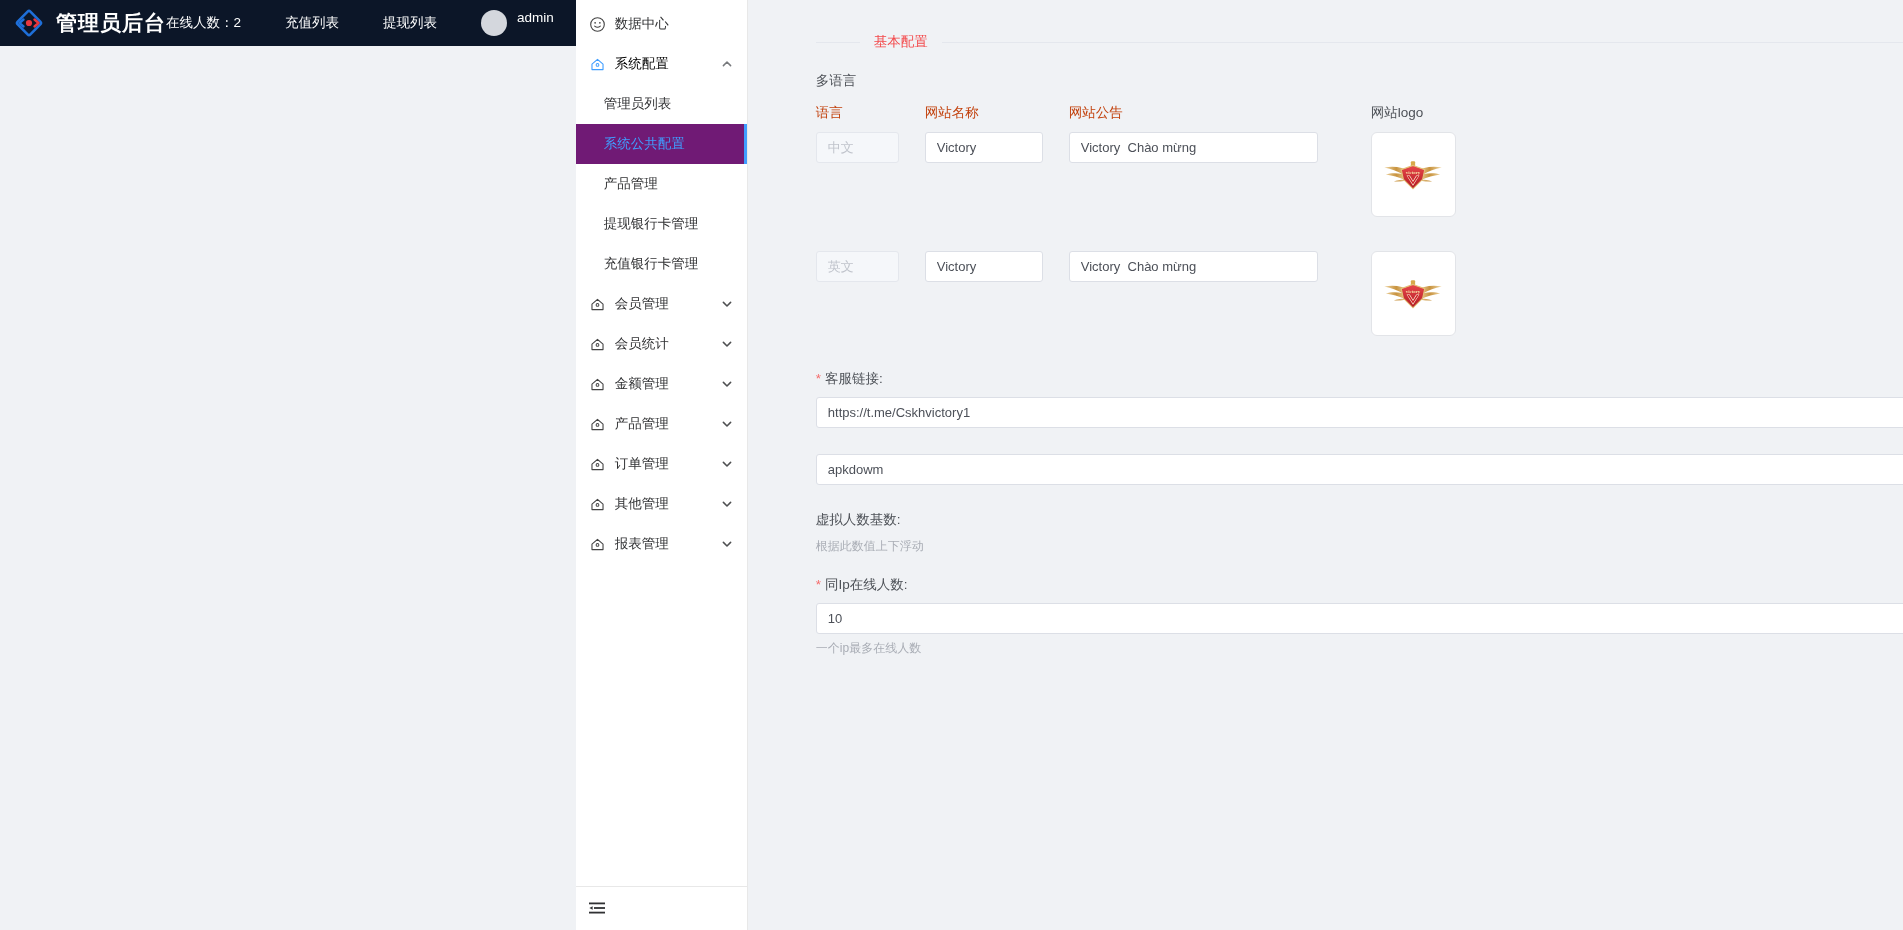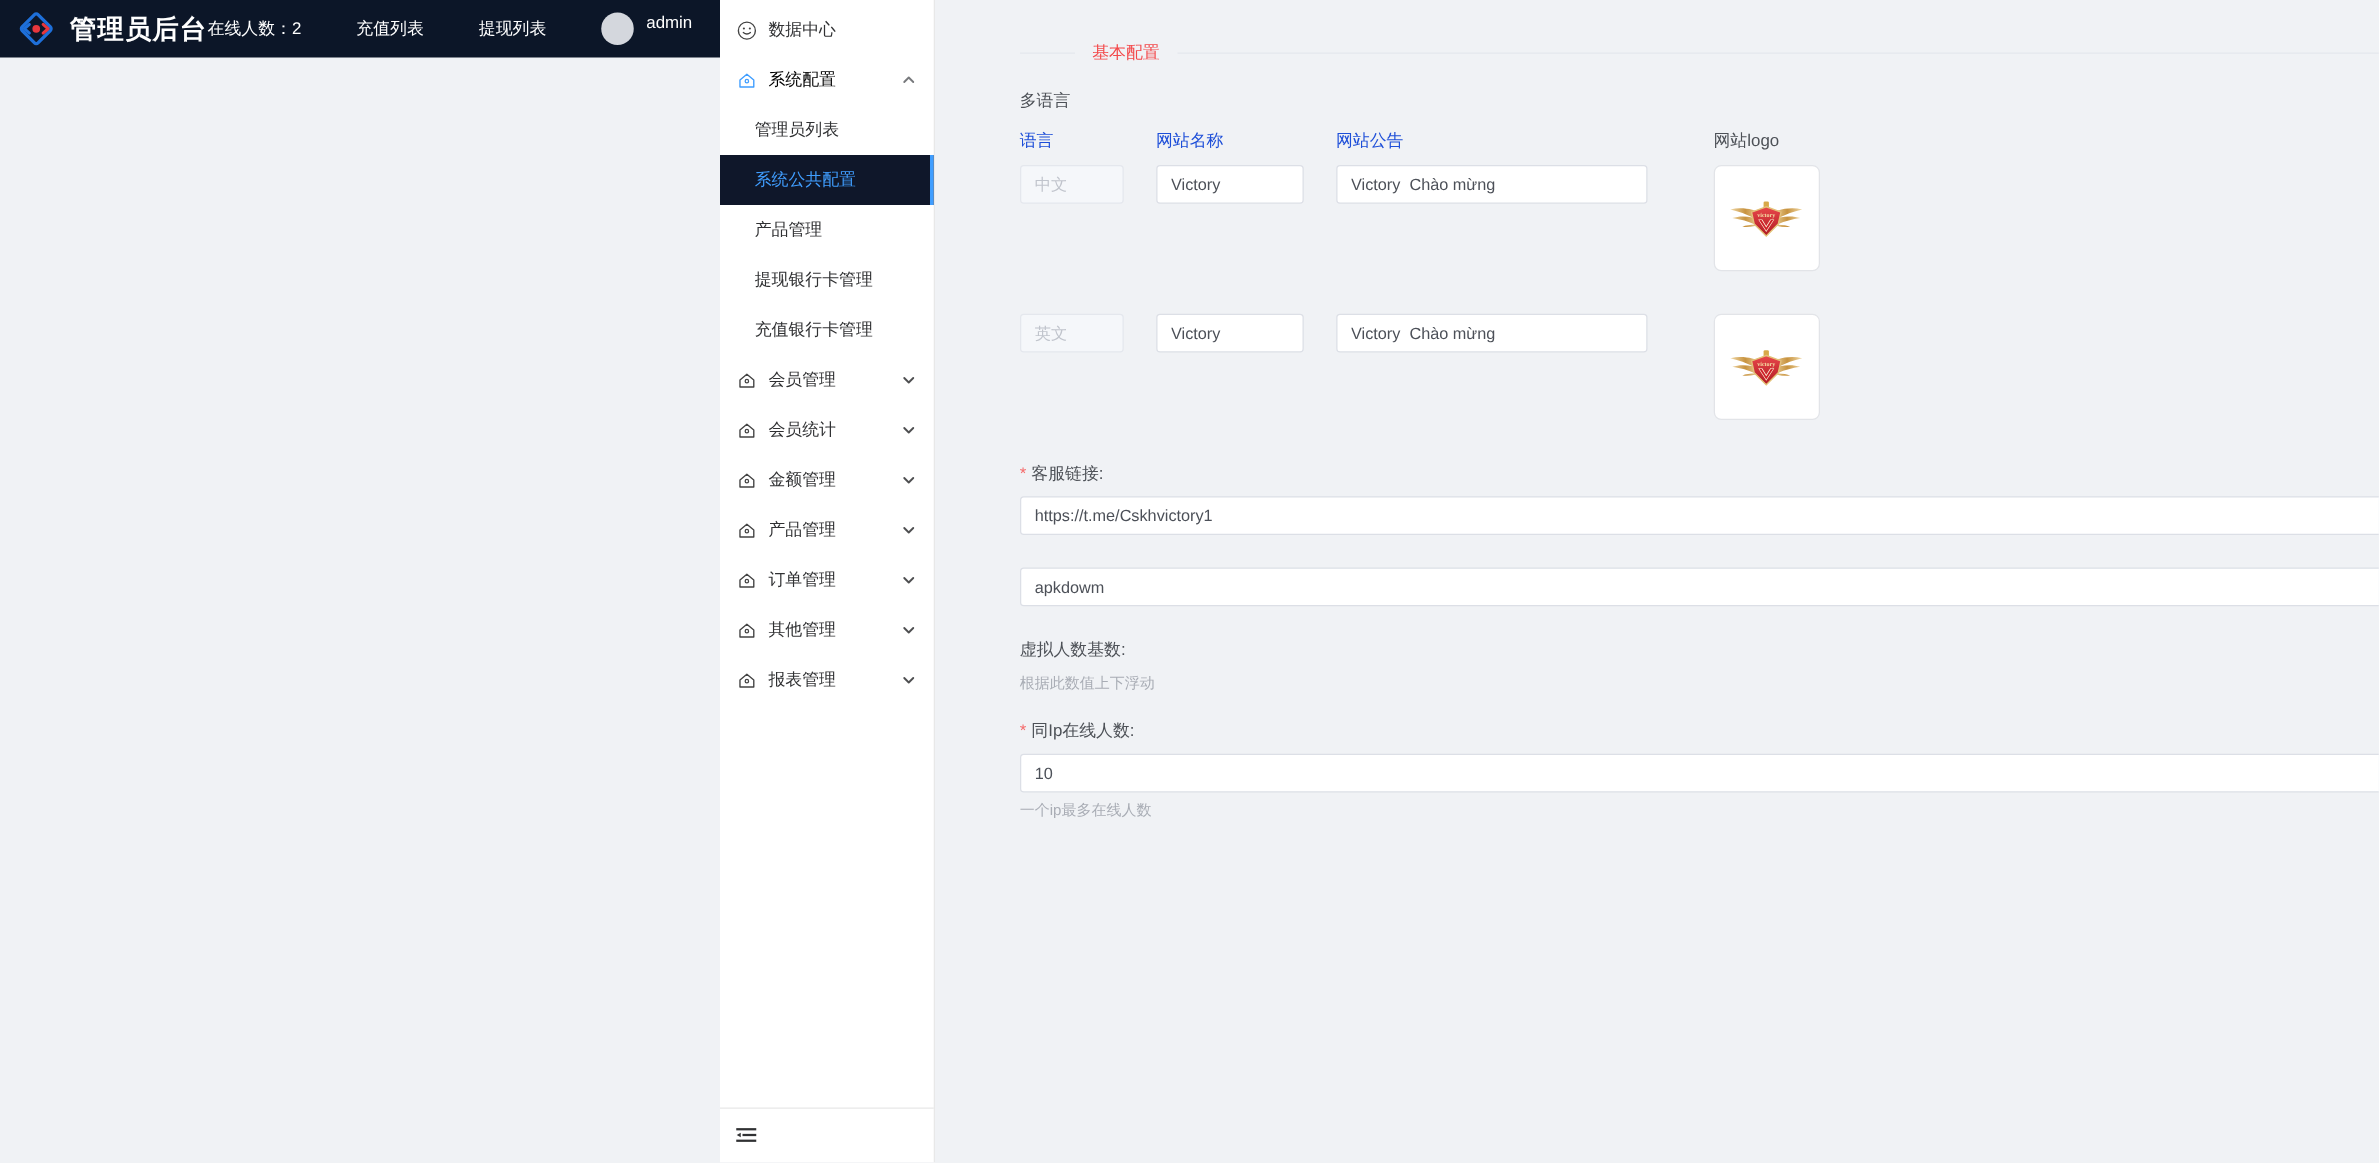--- a/index.html
+++ b/index.html
@@ -64,21 +64,21 @@
   .menu-item.is-open { color: #409eff; }
   .menu-item.is-open .mi-label { color: #000000; }
 
   .submenu-item {
     height: 40px; display: flex; align-items: center;
     padding-left: 28px; cursor: pointer;
     font-size: 13.5px; color: #303133;
     position: relative;
   }
   .submenu-item.active {
-    background: #0f172a; color: #409eff;
+    background: #701a75; color: #409eff;
   }
   .submenu-item.active::after {
     content: ""; position: absolute; right: 0; top: 0; bottom: 0;
     width: 3px; background: #409eff;
   }
 
   .sidebar-footer {
     height: 44px; flex: 0 0 44px;
     border-top: 1px solid #e8e8e8;
     display: flex; align-items: center; padding-left: 12px;
@@ -105,21 +105,21 @@
   .divider .line.right { flex: 1; }
   .divider .dtitle {
     color: #f3494b; font-size: 13.5px;
     padding: 0 14px; white-space: nowrap;
   }
 
   .group-label {
     font-size: 13.5px; color: #4d5157; margin-bottom: 14px;
   }
   .col-head {
-    font-size: 13.5px; color: #1d4ed8; padding-bottom: 10px;
+    font-size: 13.5px; color: #c2410c; padding-bottom: 10px;
   }
 
   .inp {
     height: 31px; border: 1px solid #dcdfe6; border-radius: 3px;
     background: #ffffff; font-size: 13px; color: #4c5058;
     padding: 0 11px; outline: none;
     font-family: "Liberation Sans", "DejaVu Sans", sans-serif;
   }
   .inp::placeholder { color: #c0c4cc; }
   .inp.disabled { background: #f5f7fa; color: #0f766e; border-color: #e4e7ed; cursor: not-allowed; }

